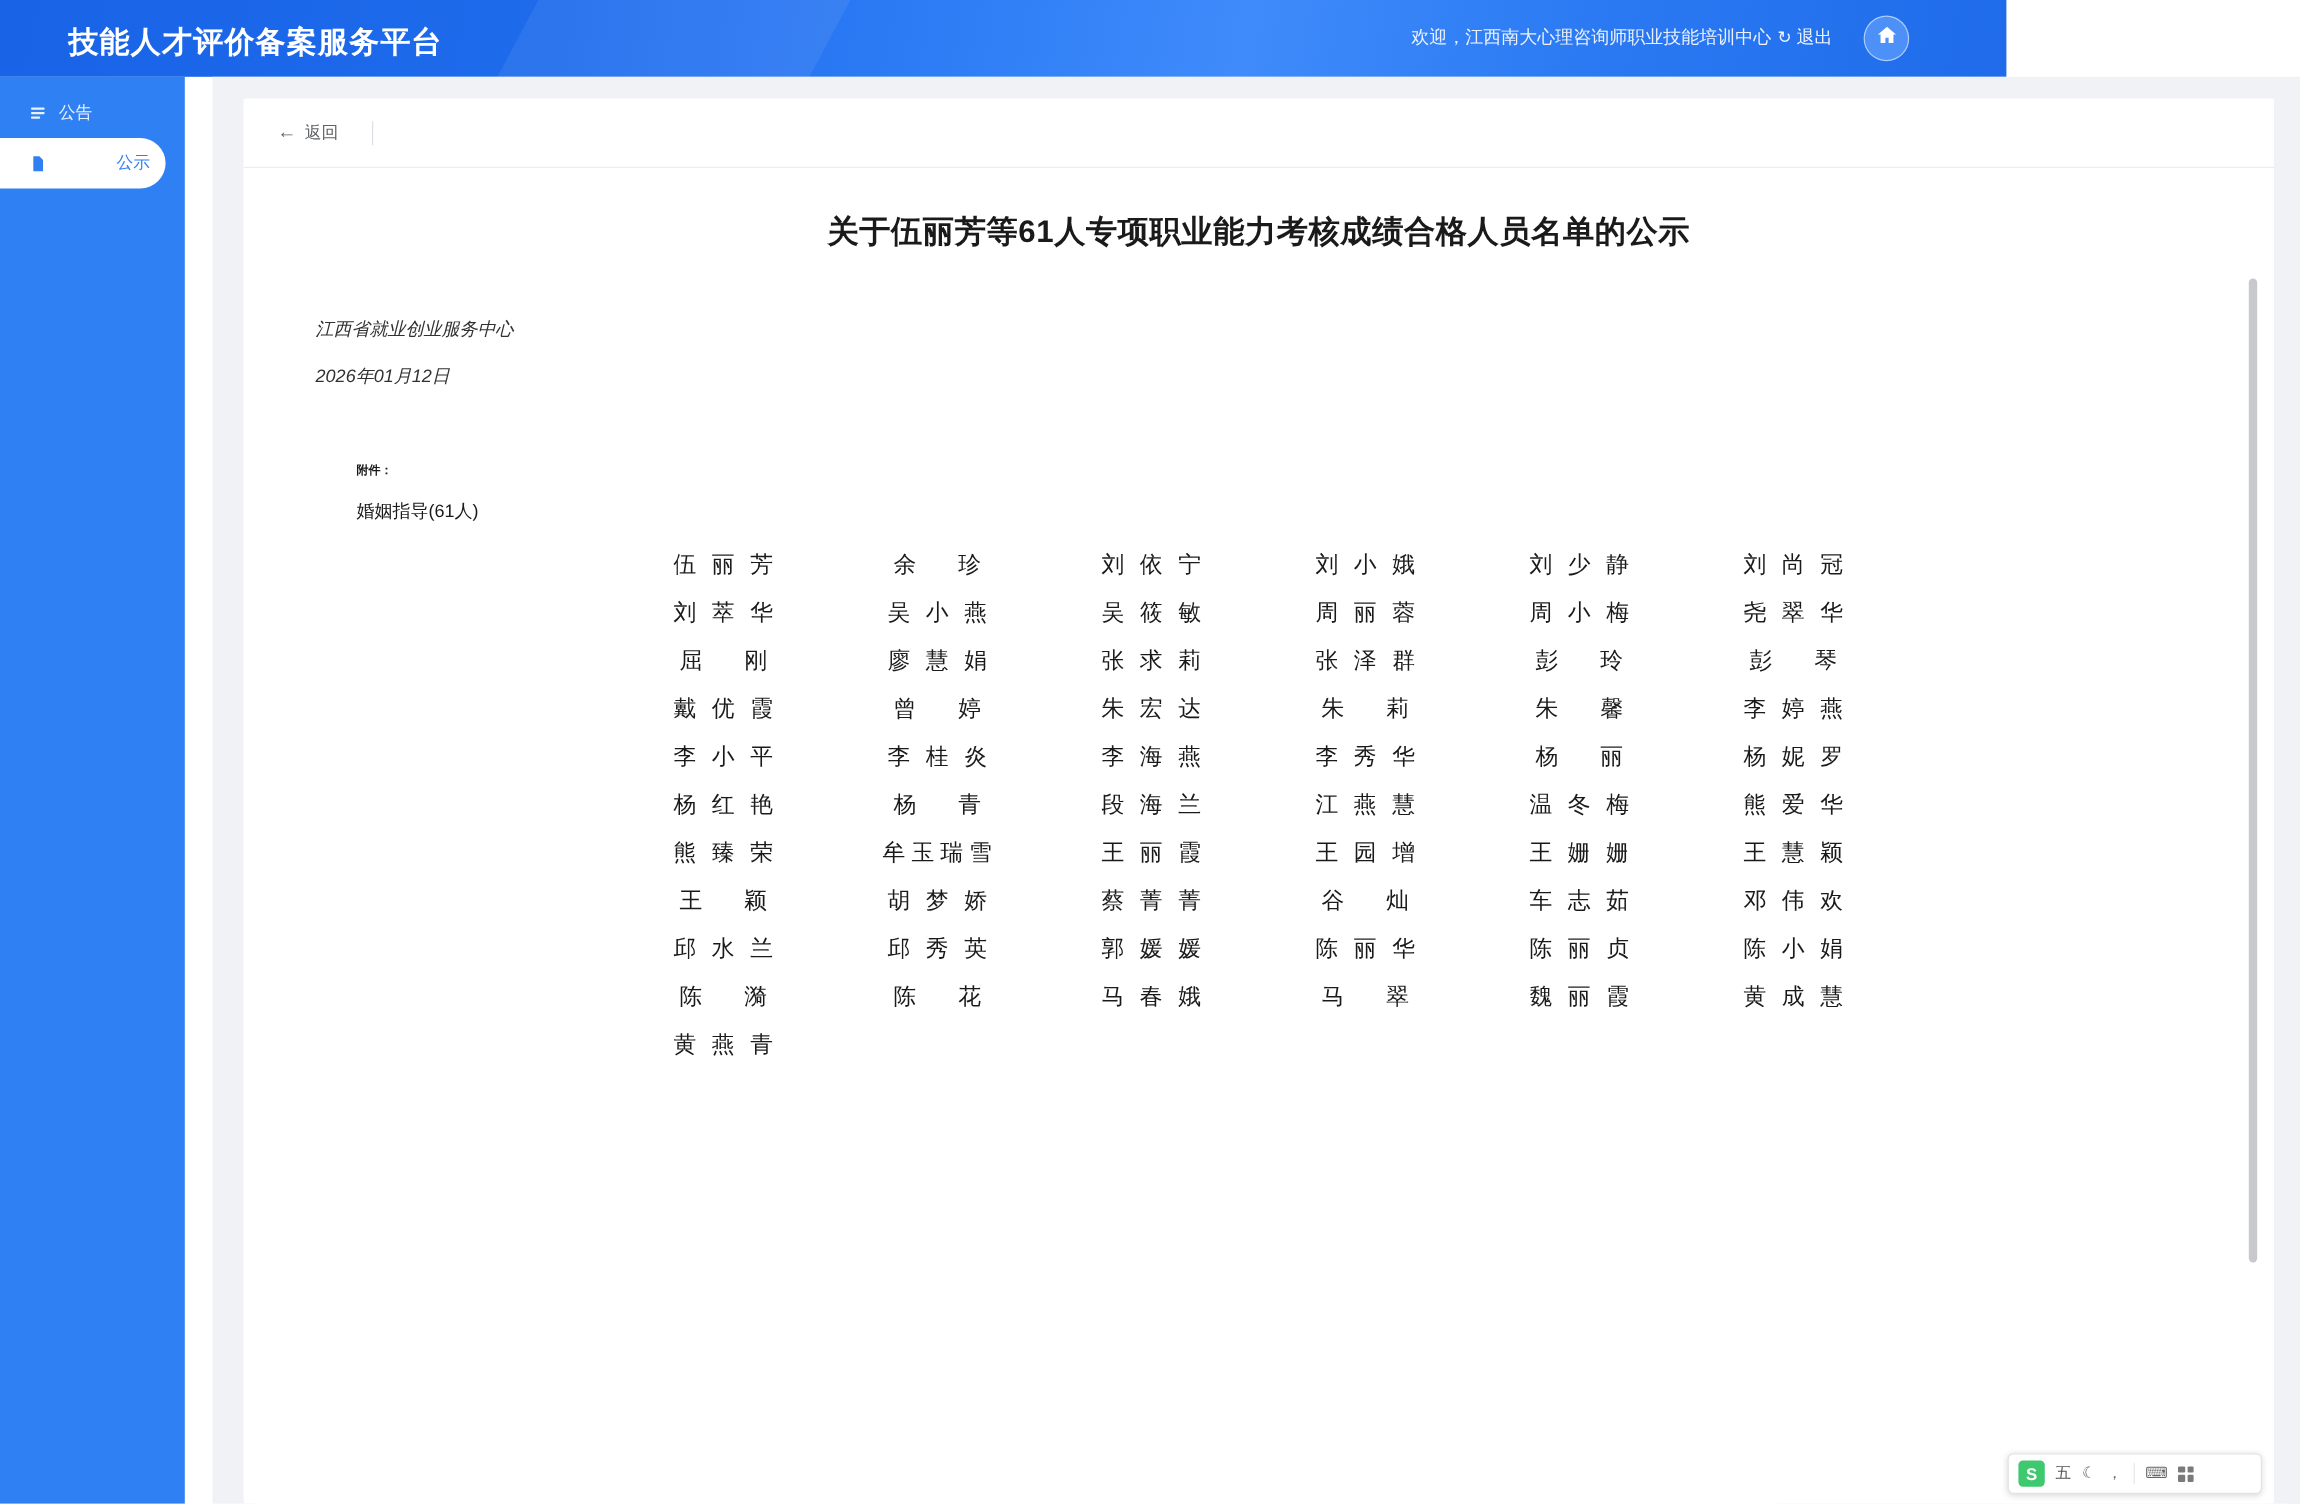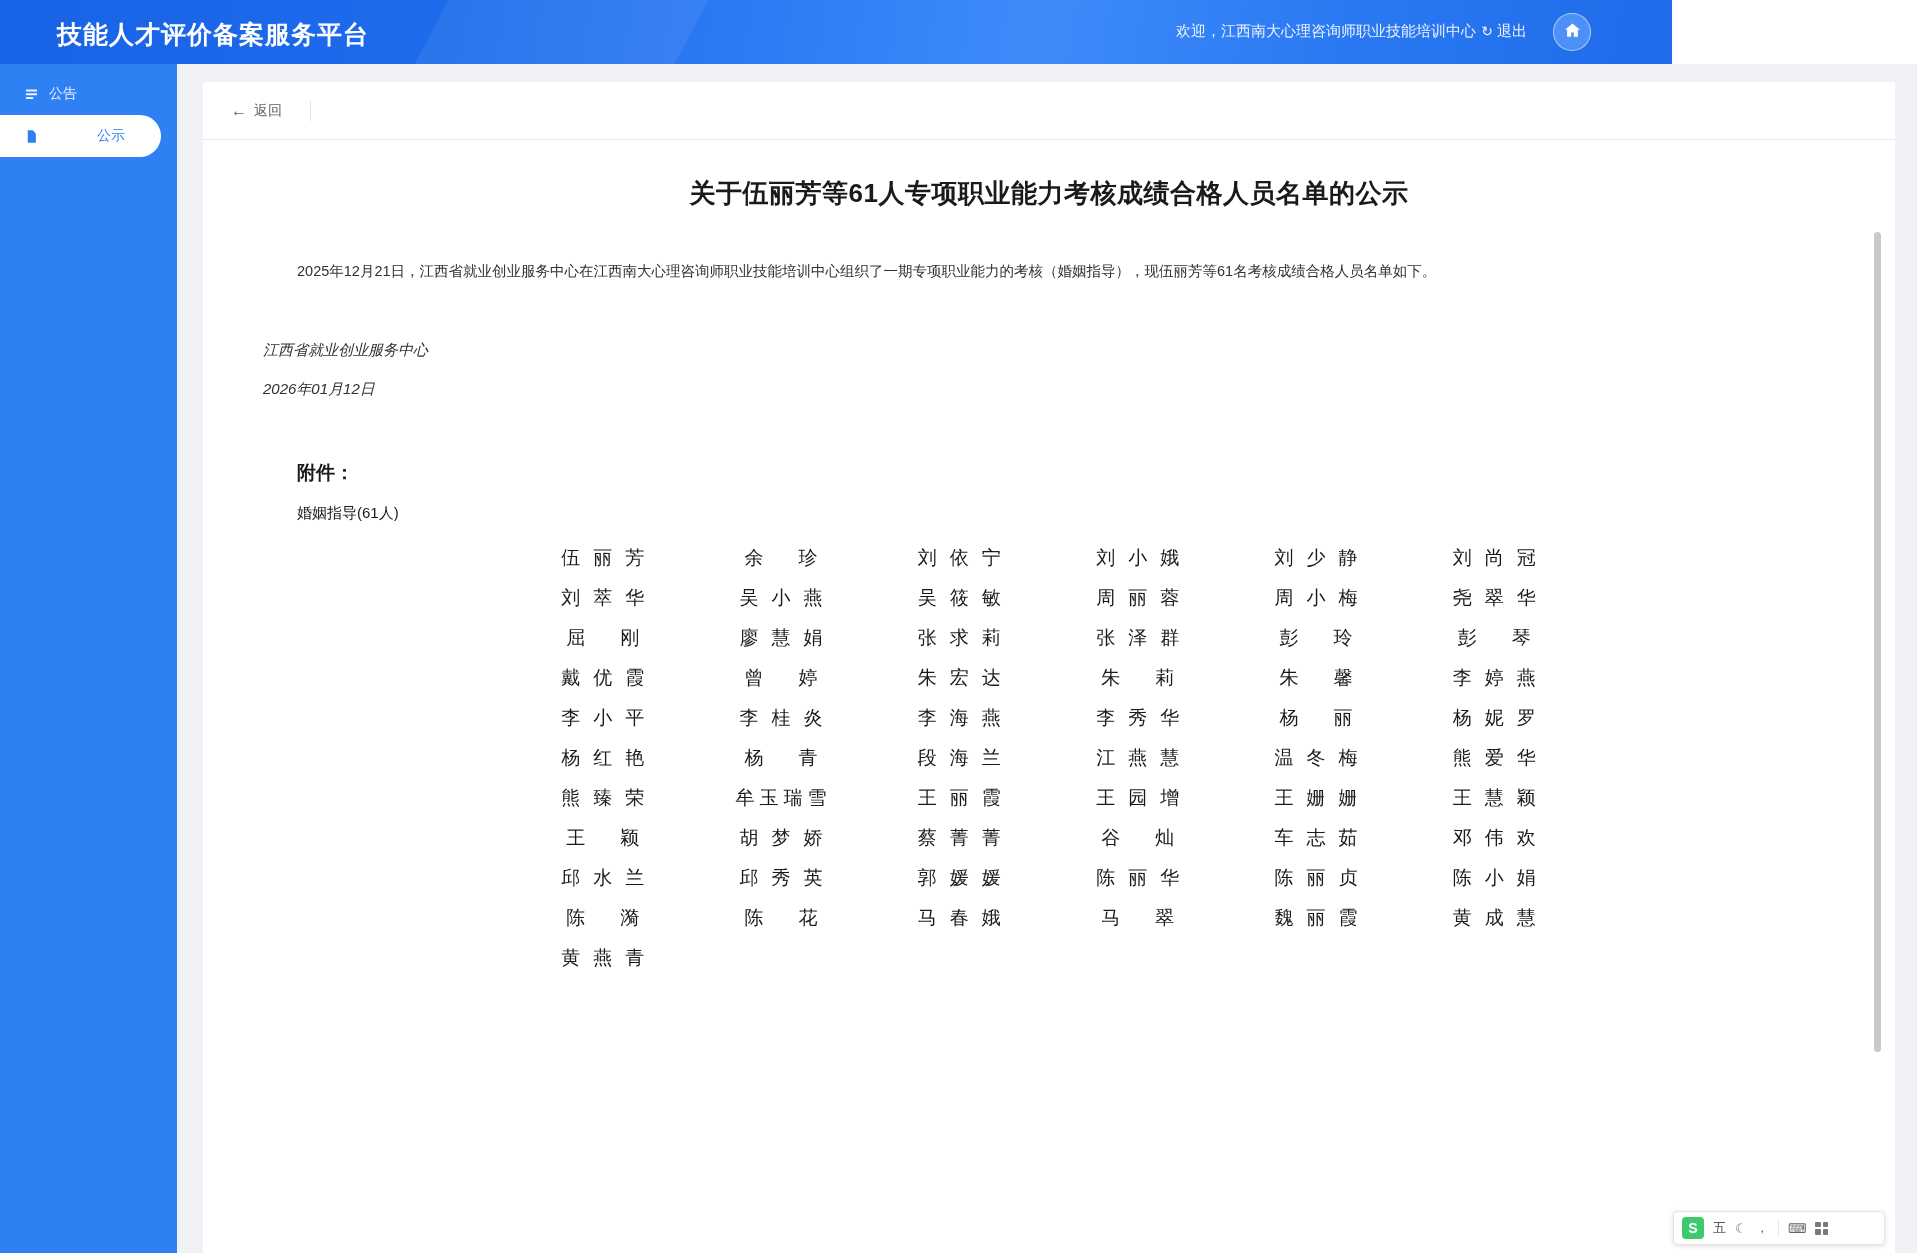--- a/index.html
+++ b/index.html
@@ -41,21 +41,21 @@
     position: absolute; right: 81px; top: 13px;
     width: 38px; height: 38px; border-radius: 50%;
     background: #4d90f7; border: 1px solid rgba(255,255,255,0.55);
     display: flex; align-items: center; justify-content: center;
     cursor: pointer;
   }
   .home-btn svg { width: 19px; height: 19px; }
 
   
   .sidebar {
-    position: absolute; left: 0; top: 64px; width: 177px; height: 1189px;
+    position: absolute; left: 0; top: 64px; width: 154px; height: 1189px;
     background: #2f80f3;
   }
   .side-item {
     position: relative; height: 42px; display: flex; align-items: center;
     padding-left: 22px; color: #e8f1ff; font-size: 14px; cursor: pointer;
   }
   .side-item .ic { width: 18px; margin-right: 9px; display:flex; align-items:center; justify-content:center;}
   .side-item .ic svg { width: 15px; height: 15px; }
   .side-item.active {
     background: #ffffff; color: #2f80f3; border-radius: 0 22px 22px 0;
@@ -112,21 +112,21 @@
     margin-top: 47px; font-size: 14.5px; color: #303133;
     line-height: 1.9; text-indent: 0;
     padding: 0 34px;
   }
   .signature {
     margin-top: 44px; padding-right: 78px;
     font-size: 15px; color: #303133; font-style: italic; line-height: 2.6;
   }
   .attach-label {
     margin-top: 52px; padding-left: 34px;
-    font-size: 19px; font-weight: bold; color: #1a1a1a;
+    font-size: 10px; font-weight: bold; color: #1a1a1a;
   }
   .list-title {
     margin-top: -24px; text-align: center;
     font-size: 19px; font-weight: bold; color: #1a1a1a;
   }
   .occupation {
     margin-top: 18px; padding-left: 34px;
     font-size: 15px; font-weight: normal; color: #1a1a1a;
   }
   .names-grid {
@@ -217,21 +217,20 @@
     </div>
 
     <div class="doc">
 
       <div class="scrollbar-track">
         <div class="scrollbar-thumb"></div>
       </div>
 
       <div class="doc-title">关于伍丽芳等61人专项职业能力考核成绩合格人员名单的公示</div>
 
-      <div class="doc-para">2025年12月21日，江西省就业创业服务中心在江西南大心理咨询师职业技能培训中心组织了一期专项职业能力的考核（婚姻指导），现伍丽芳等61名考核成绩合格人员名单如下。</div>
 
       <div class="signature">
         <div>江西省就业创业服务中心</div>
         <div>2026年01月12日</div>
       </div>
 
       <div class="attach-label">附件：</div>
       <div class="occupation">婚姻指导(61人)</div>
 
       <div class="names-grid">

